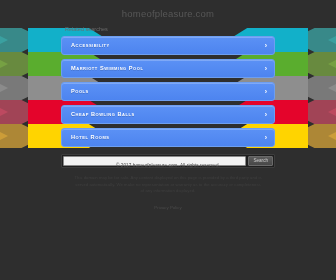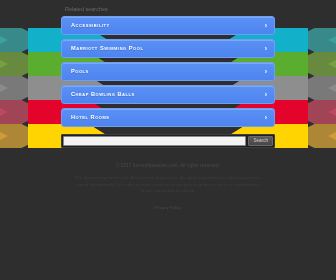--- a/index.html
+++ b/index.html
@@ -271,20 +271,21 @@
     </div>
     <div class="band" style="top:96px">
       <div class="arrow-ghost2" style="background: rgb(251, 191, 60);"></div>
       <div class="arrow-ghost" style="background: rgb(251, 191, 60);"></div>
       <div class="arrow" style="background: rgb(255, 212, 0);"></div>
     </div>
   </div>
 
   <div class="center">
 
+    <div class="domain-title">homeofpleasure.com</div>
 
     <div class="related-label">Related searches</div>
 
     <div class="links">
 
       <a class="link-btn" href="#">
         <span class="lbl">Accessibility</span>
         <span class="chev">›</span>
       </a>
 

